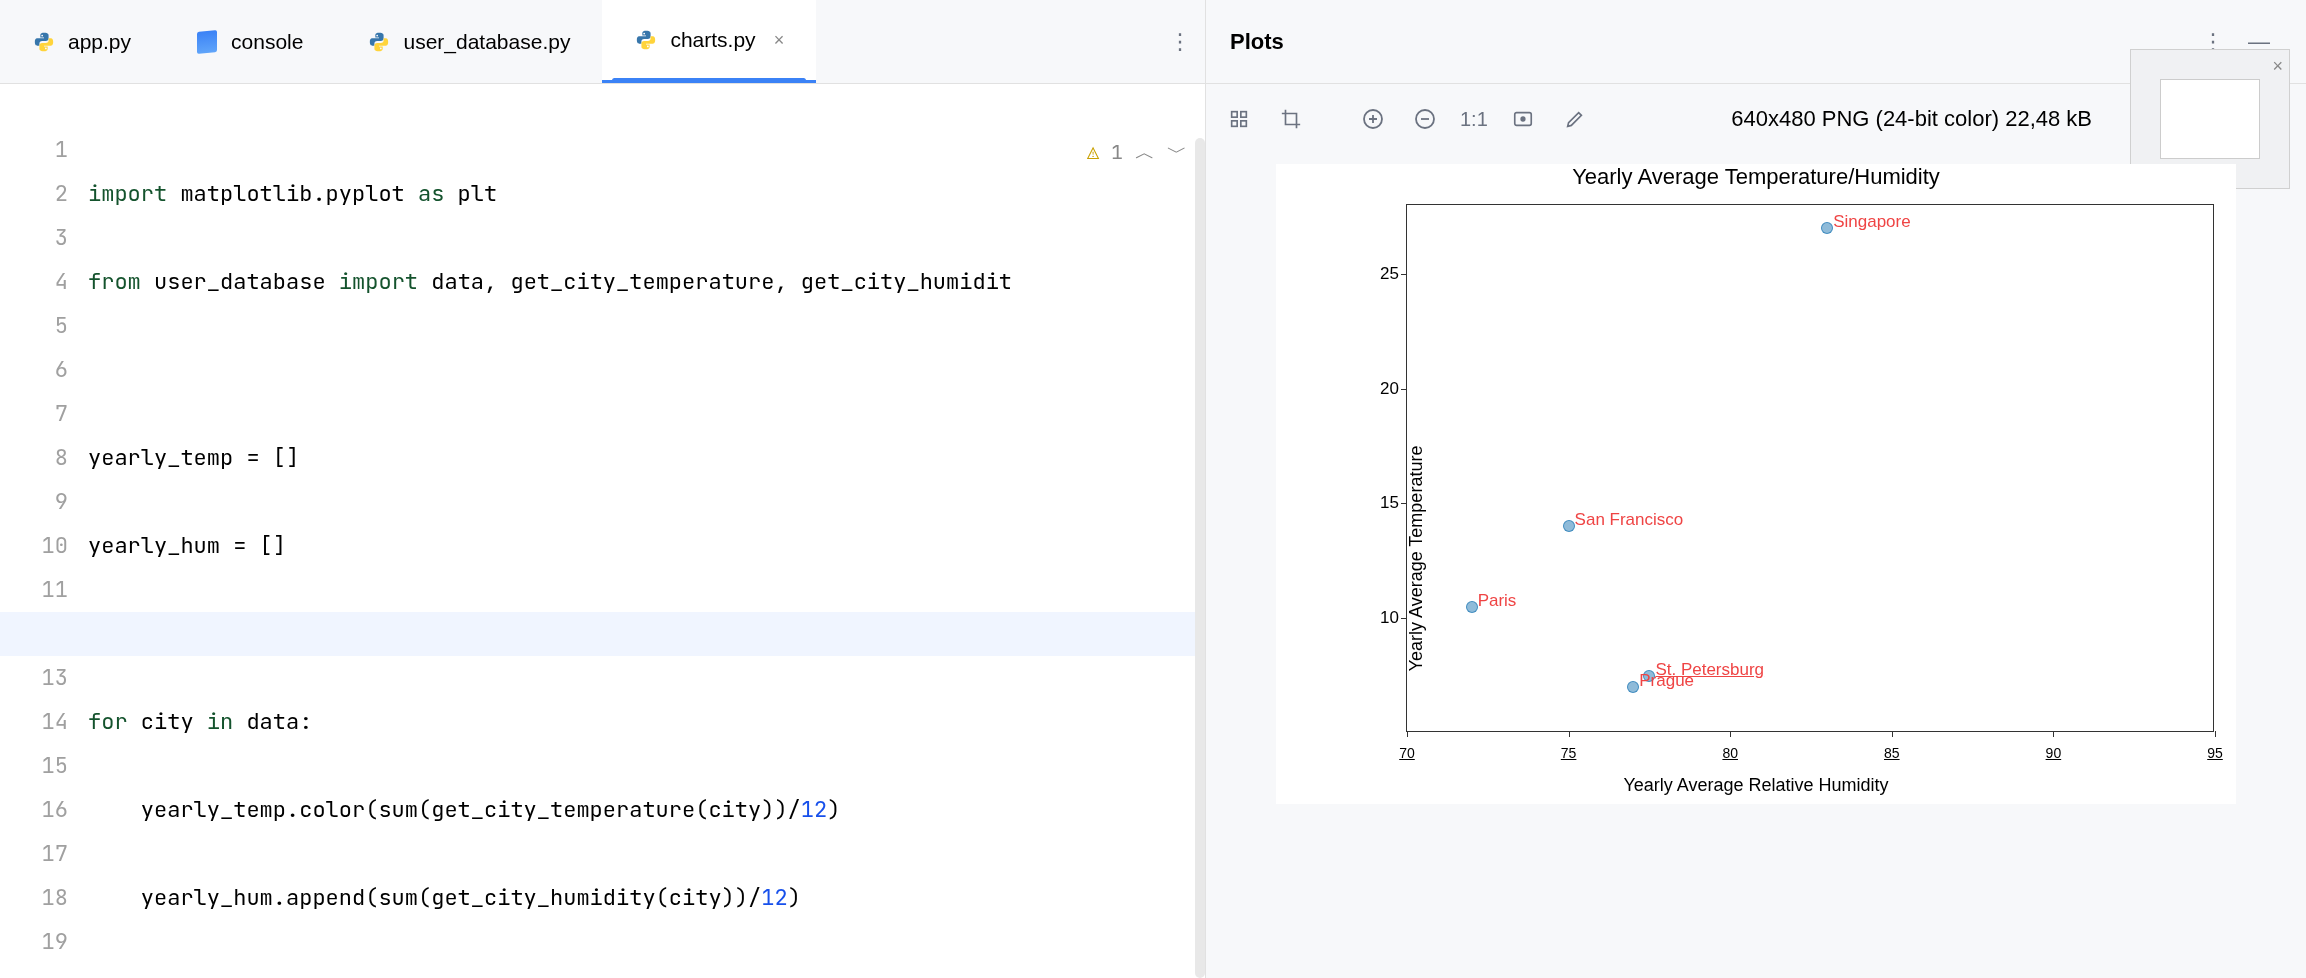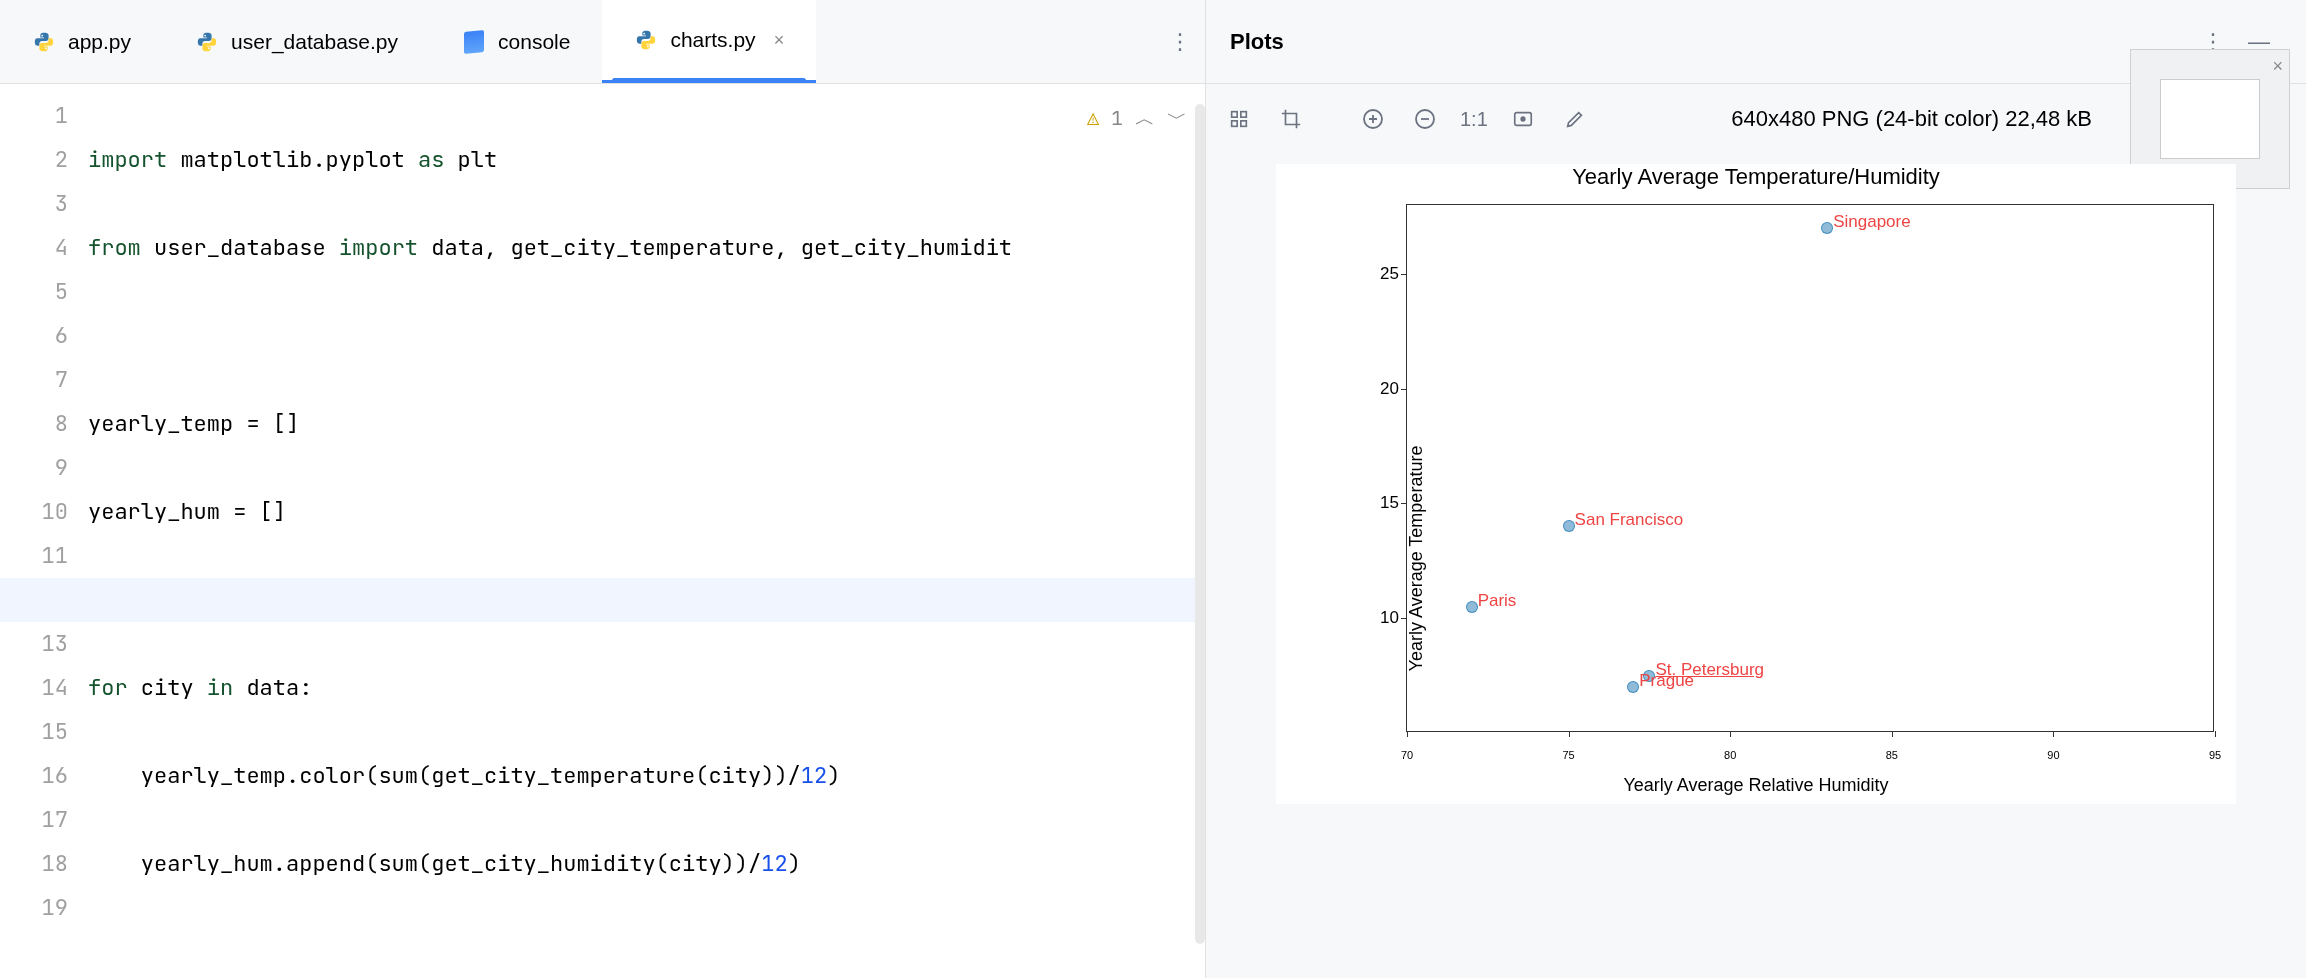--- a/index.html
+++ b/index.html
@@ -5,21 +5,21 @@
 * { box-sizing: border-box; margin: 0; padding: 0; }
 body {
   font-family: -apple-system, BlinkMacSystemFont, "Segoe UI", sans-serif;
   font-size: 14px;
   background: #fff;
   color: #000;
   width: 2306px;
   height: 978px;
   display: flex;
 }
-.left-panel { width: 1206px; display: flex; flex-direction: column; border-right: 1px solid #e1e1e1; }
+.left-panel { width: 1206px; display: flex; flex-direction: column; border-right: 1px solid #e1e1e1; gap: 34px; }
 .right-panel { flex: 1; display: flex; flex-direction: column; background: #f7f8fa; }
 
 
 .tabs {
   display: flex;
   align-items: center;
   height: 84px;
   background: #f7f8fa;
   border-bottom: 1px solid #e1e1e1;
   gap: 0;
@@ -80,21 +80,21 @@
 .thumb-close { position:absolute; right:6px; top:6px; color:#888; font-size:18px; cursor:pointer;}
 
 .plot-area { flex:1; display:flex; align-items:flex-start; justify-content:center; padding:10px 20px 20px 20px; }
 .chart-container { position:relative; width:960px; height:640px; background:#fff; }
 .chart-title { text-align:center; font-size:22px; margin-bottom:6px; }
 .axes { position:absolute; left:130px; top:40px; right:20px; bottom:70px; border:1.5px solid #333; }
 .ylabel2 { position:absolute; left:28px; top:60%; transform:rotate(-90deg); transform-origin:center; font-size:18px;}
 .xlabel { position:absolute; bottom:8px; left:0; right:0; text-align:center; font-size:18px; }
 .ytick { position:absolute; left:-50px; font-size:17px; width:42px; text-align:right; transform:translateY(-50%);}
 .ytick-mark { position:absolute; left:-6px; width:6px; height:1px; background:#333;}
-.xtick { position:absolute; bottom:-30px; font-size:11px; transform:translateX(-50%);}
+.xtick { position:absolute; bottom:-30px; font-size:14px; transform:translateX(-50%);text-decoration:underline;}
 .xtick-mark { position:absolute; bottom:-6px; width:1px; height:6px; background:#333;}
 .point { position:absolute; width:12px; height:12px; border-radius:50%; background:rgba(31,119,180,0.5); border:1px solid rgba(31,119,180,0.7); transform:translate(-50%,50%);}
 .annot { position:absolute; font-size:17px; color:#ef4444; transform:translate(4px,-100%);}
 
 
 .py-icon { display:inline-block; width:22px; height:22px; }
 .py-icon svg { width:22px; height:22px;}
 .console-icon { display:inline-block; width:20px; height:22px; background:linear-gradient(180deg,#3b82f6 0%, #60a5fa 100%); transform: skewY(-6deg); border-radius:2px;}
 </style>
 </head>
@@ -105,33 +105,33 @@
     <div class="tab">
       <span class="icon py-icon">
         <svg viewBox="0 0 24 24">
             <path fill="#3776ab" d="M12 2c-4 0-4 2-4 3v2h4v1H5c-1 0-3 0-3 4s2 4 3 4h2v-2c0-2 1-3 3-3h4c2 0 3-1 3-3V5c0-1 0-3-5-3zm-2 2a1 1 0 110 2 1 1 0 010-2z"></path>
             <path fill="#ffd43b" d="M12 22c4 0 4-2 4-3v-2h-4v-1h7c1 0 3 0 3-4s-2-4-3-4h-2v2c0 2-1 3-3 3h-4c-2 0-3 1-3 3v3c0 1 0 3 5 3zm2-2a1 1 0 110-2 1 1 0 010 2z"></path>
           </svg>
       </span>
       <span>app.py</span>
     </div>
     <div class="tab">
+      <span class="icon">
+          <span class="console-icon"></span>
+        </span>
+      <span>console</span>
+    </div>
+    <div class="tab">
       <span class="icon py-icon">
         <svg viewBox="0 0 24 24">
             <path fill="#3776ab" d="M12 2c-4 0-4 2-4 3v2h4v1H5c-1 0-3 0-3 4s2 4 3 4h2v-2c0-2 1-3 3-3h4c2 0 3-1 3-3V5c0-1 0-3-5-3zm-2 2a1 1 0 110 2 1 1 0 010-2z"></path>
             <path fill="#ffd43b" d="M12 22c4 0 4-2 4-3v-2h-4v-1h7c1 0 3 0 3-4s-2-4-3-4h-2v2c0 2-1 3-3 3h-4c-2 0-3 1-3 3v3c0 1 0 3 5 3zm2-2a1 1 0 110-2 1 1 0 010 2z"></path>
           </svg>
       </span>
       <span>user_database.py</span>
-    </div>
-    <div class="tab">
-      <span class="icon">
-          <span class="console-icon"></span>
-        </span>
-      <span>console</span>
     </div>
     <div class="tab active">
       <span class="icon py-icon">
         <svg viewBox="0 0 24 24">
             <path fill="#3776ab" d="M12 2c-4 0-4 2-4 3v2h4v1H5c-1 0-3 0-3 4s2 4 3 4h2v-2c0-2 1-3 3-3h4c2 0 3-1 3-3V5c0-1 0-3-5-3zm-2 2a1 1 0 110 2 1 1 0 010-2z"></path>
             <path fill="#ffd43b" d="M12 22c4 0 4-2 4-3v-2h-4v-1h7c1 0 3 0 3-4s-2-4-3-4h-2v2c0 2-1 3-3 3h-4c-2 0-3 1-3 3v3c0 1 0 3 5 3zm2-2a1 1 0 110-2 1 1 0 010 2z"></path>
           </svg>
       </span>
       <span>charts.py</span>
       <span class="close-x">×</span>

